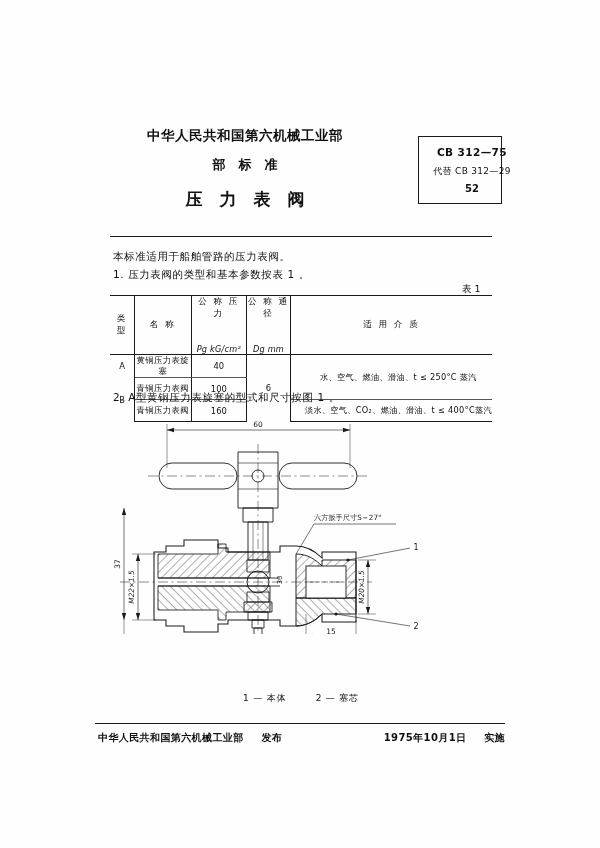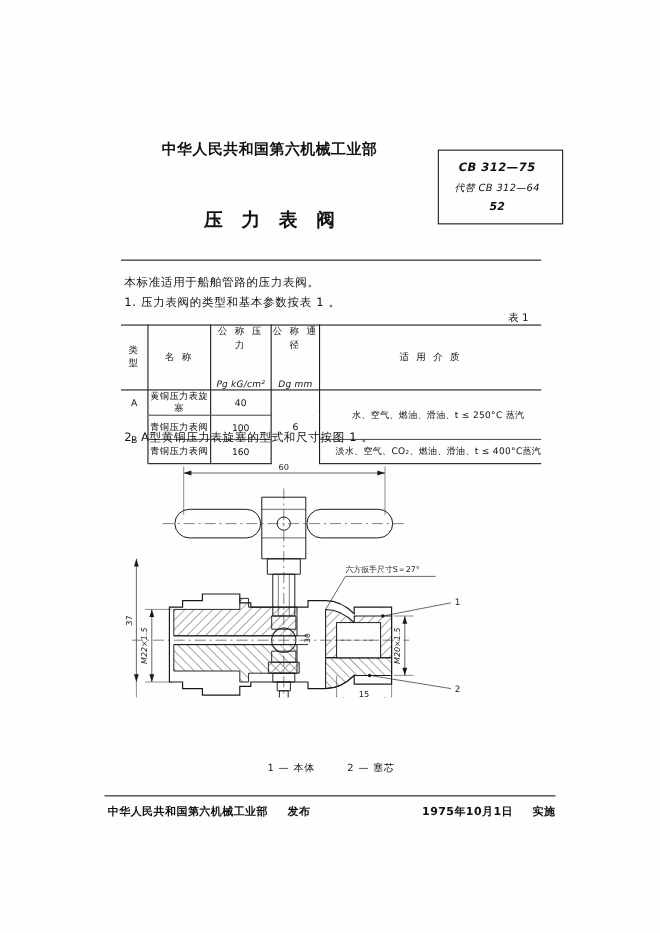--- a/index.html
+++ b/index.html
@@ -55,26 +55,25 @@
     left: 110px; top: 70px;
     width: 270px;
     text-align: center;
     font-size: 17px;
     font-weight: bold;
     letter-spacing: 17px;
     text-indent: 17px;
   }
   .code-box {
     position: absolute;
-    left: 398px; top: 18px;
-    width: 114px;
+    left: 418px; top: 18px;
+    width: 84px;
     height: 68px;
     border: 1.1px solid #1a1a1a;
     box-sizing: border-box;
-    font-style: italic;
   }
   .code-main {
     position: absolute;
     left: 0; top: 9px;
     width: 106px;
     text-align: center;
     font-size: 10.5px;
     font-weight: bold;
     letter-spacing: 0.4px;
   }
@@ -225,25 +224,26 @@
   }
   .fw-gap { display: inline-block; width: 10px; }
 </style>
 </head>
 <body>
 
 <div class="page">
 
   <div class="header-zone">
     <div class="ministry-title">中华人民共和国第六机械工业部</div>
+    <div class="std-word">部标准</div>
     <div class="doc-title">压力表阀</div>
 
     <div class="code-box">
       <div class="code-main">CB 312—75</div>
-      <div class="code-sub">代替 CB 312—64</div>
+      <div class="code-sub">代替 CB 312—29</div>
       <div class="code-page">52</div>
     </div>
   </div>
 
   <div class="rule-top"></div>
 
   <div class="para p1">本标准适用于船舶管路的压力表阀。</div>
   <div class="para p2">1. 压力表阀的类型和基本参数按表 1 。</div>
   <div class="table-label">表 1</div>
 

